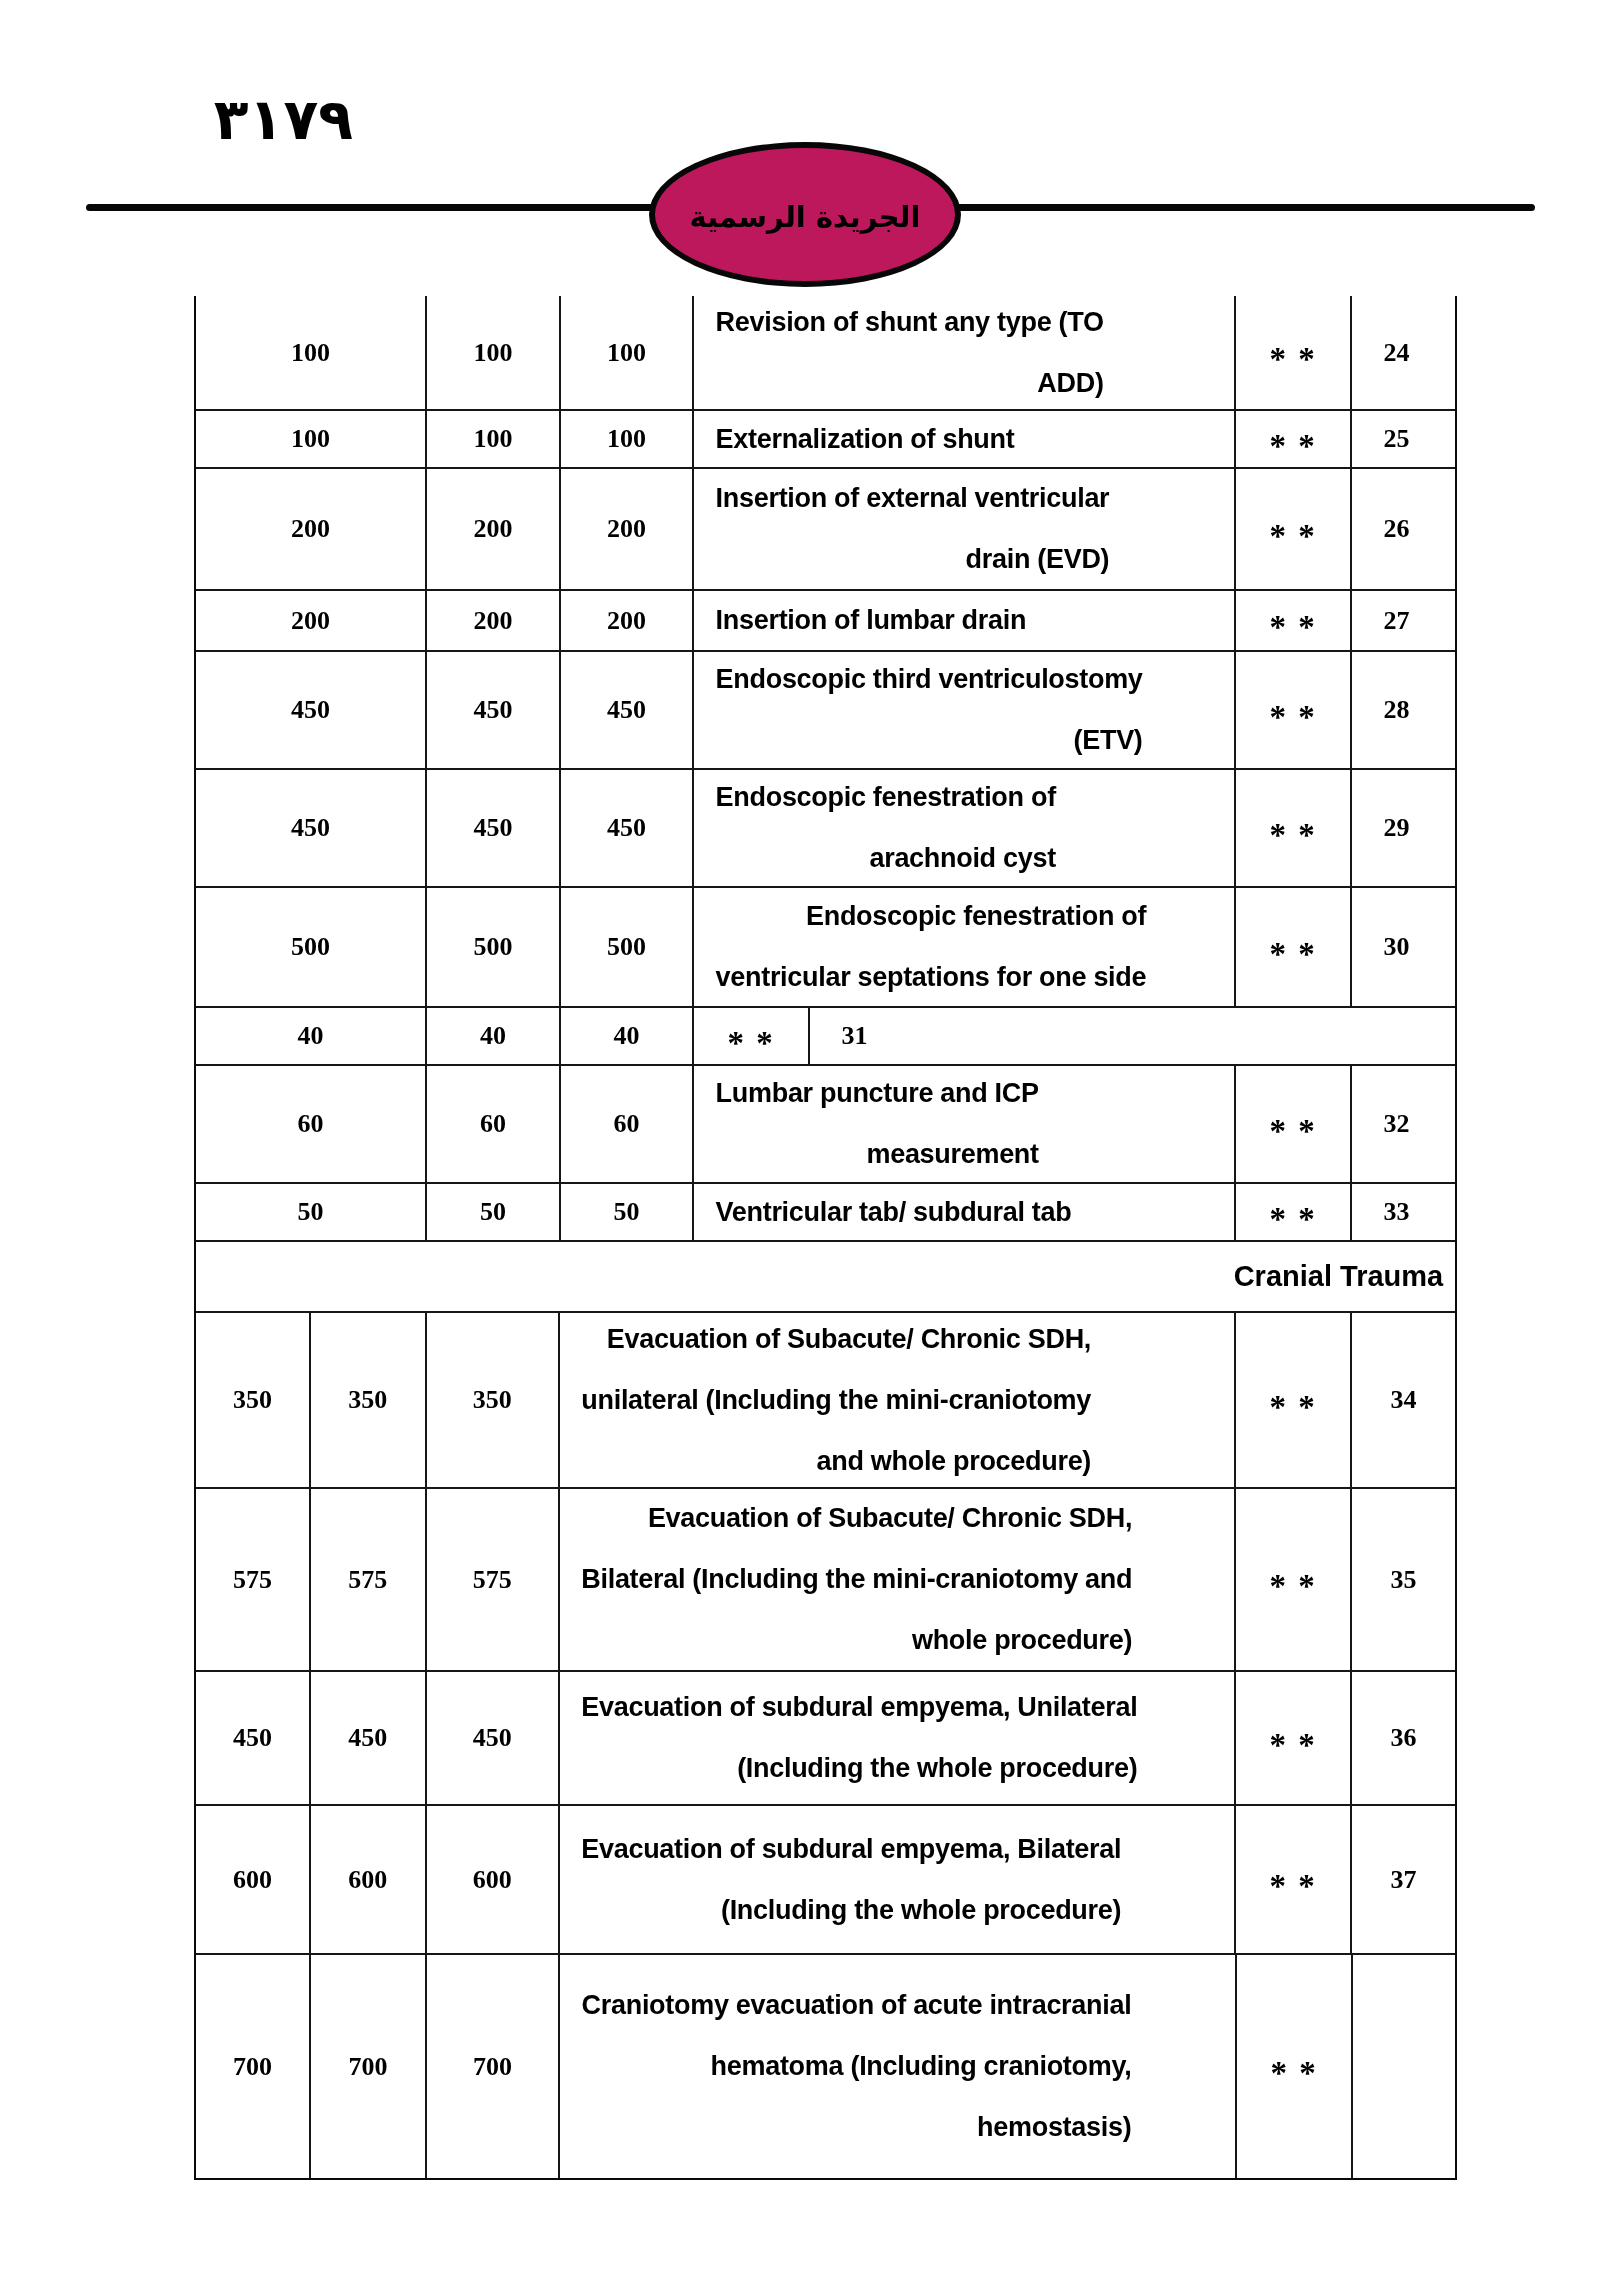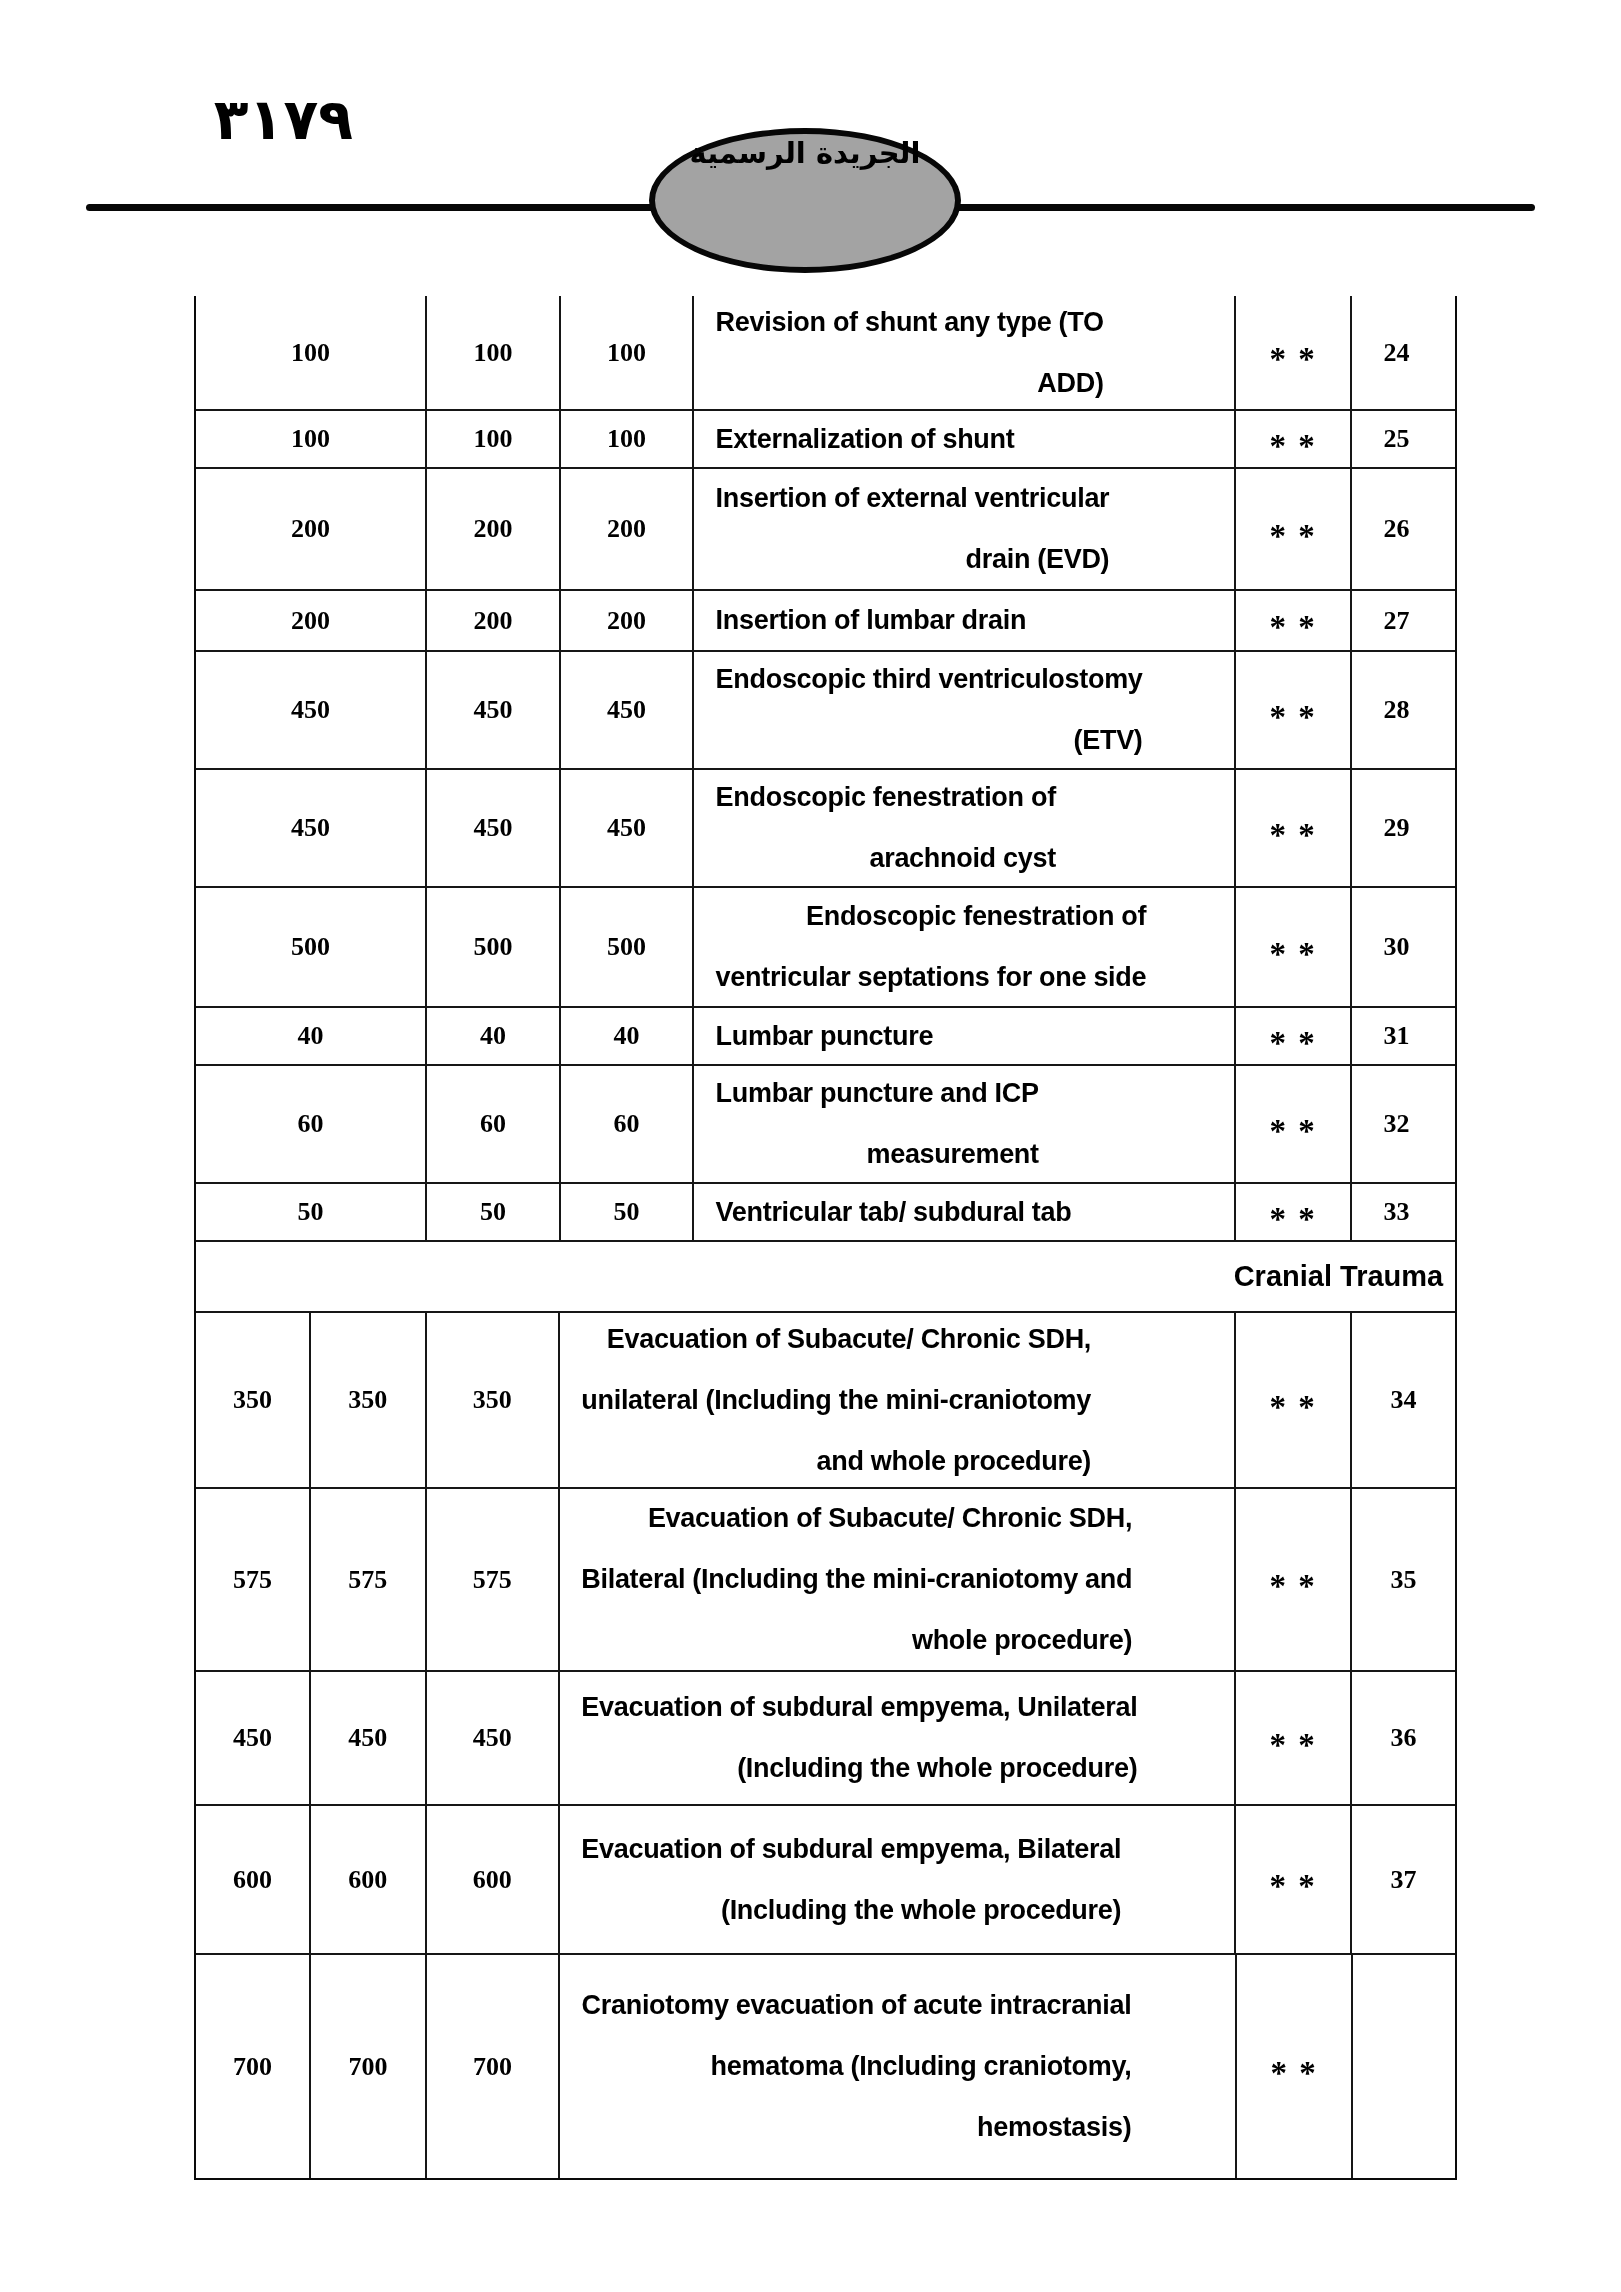--- a/index.html
+++ b/index.html
@@ -9,23 +9,23 @@
   .page-num{
     position:absolute;left:186px;top:86px;width:167px;
     font-family:"DejaVu Sans",sans-serif;font-weight:bold;font-size:57px;
     direction:rtl;letter-spacing:3.9px;
   }
   .rule{
     position:absolute;left:86px;top:204px;width:1449px;height:6.9px;
     background:#070707;border-radius:3.9px;z-index:1;
   }
   .seal{
-    position:absolute;left:649px;top:128px;width:312px;height:145px;
-    background:#a3a3a3;border:6.9px solid #070707;border-radius:50%;
-    z-index:2;display:flex;justify-content:center;
+    position:absolute;left:649px;top:142px;width:312px;height:145px;
+    background:#be185d;border:6.9px solid #070707;border-radius:50%;
+    z-index:2;display:flex;align-items:center;justify-content:center;
     box-sizing:border-box;
   }
   .seal-text{
     font-family:"DejaVu Sans",sans-serif;font-weight:bold;font-size:29px;
     direction:rtl;transform:translateY(2px);
   }
 
   
   .tbl{
     position:absolute;left:194px;top:296px;width:1259px;
@@ -158,21 +158,20 @@
     <div class="cell c5 marker">
         <span class="marker-inner">* *</span>
       </div>
     <div class="cell c6 num last">30</div>
   </div>
 
   <div class="row" style="height:56px">
     <div class="cell c1 num">40</div>
     <div class="cell c2 num">40</div>
     <div class="cell c3 num">40</div>
-    <div class="cell c4 desc">Lumbar puncture</div>
     <div class="cell c5 marker">
         <span class="marker-inner">* *</span>
       </div>
     <div class="cell c6 num last">31</div>
   </div>
 
   <div class="row" style="height:116px">
     <div class="cell c1 num">60</div>
     <div class="cell c2 num">60</div>
     <div class="cell c3 num">60</div>

